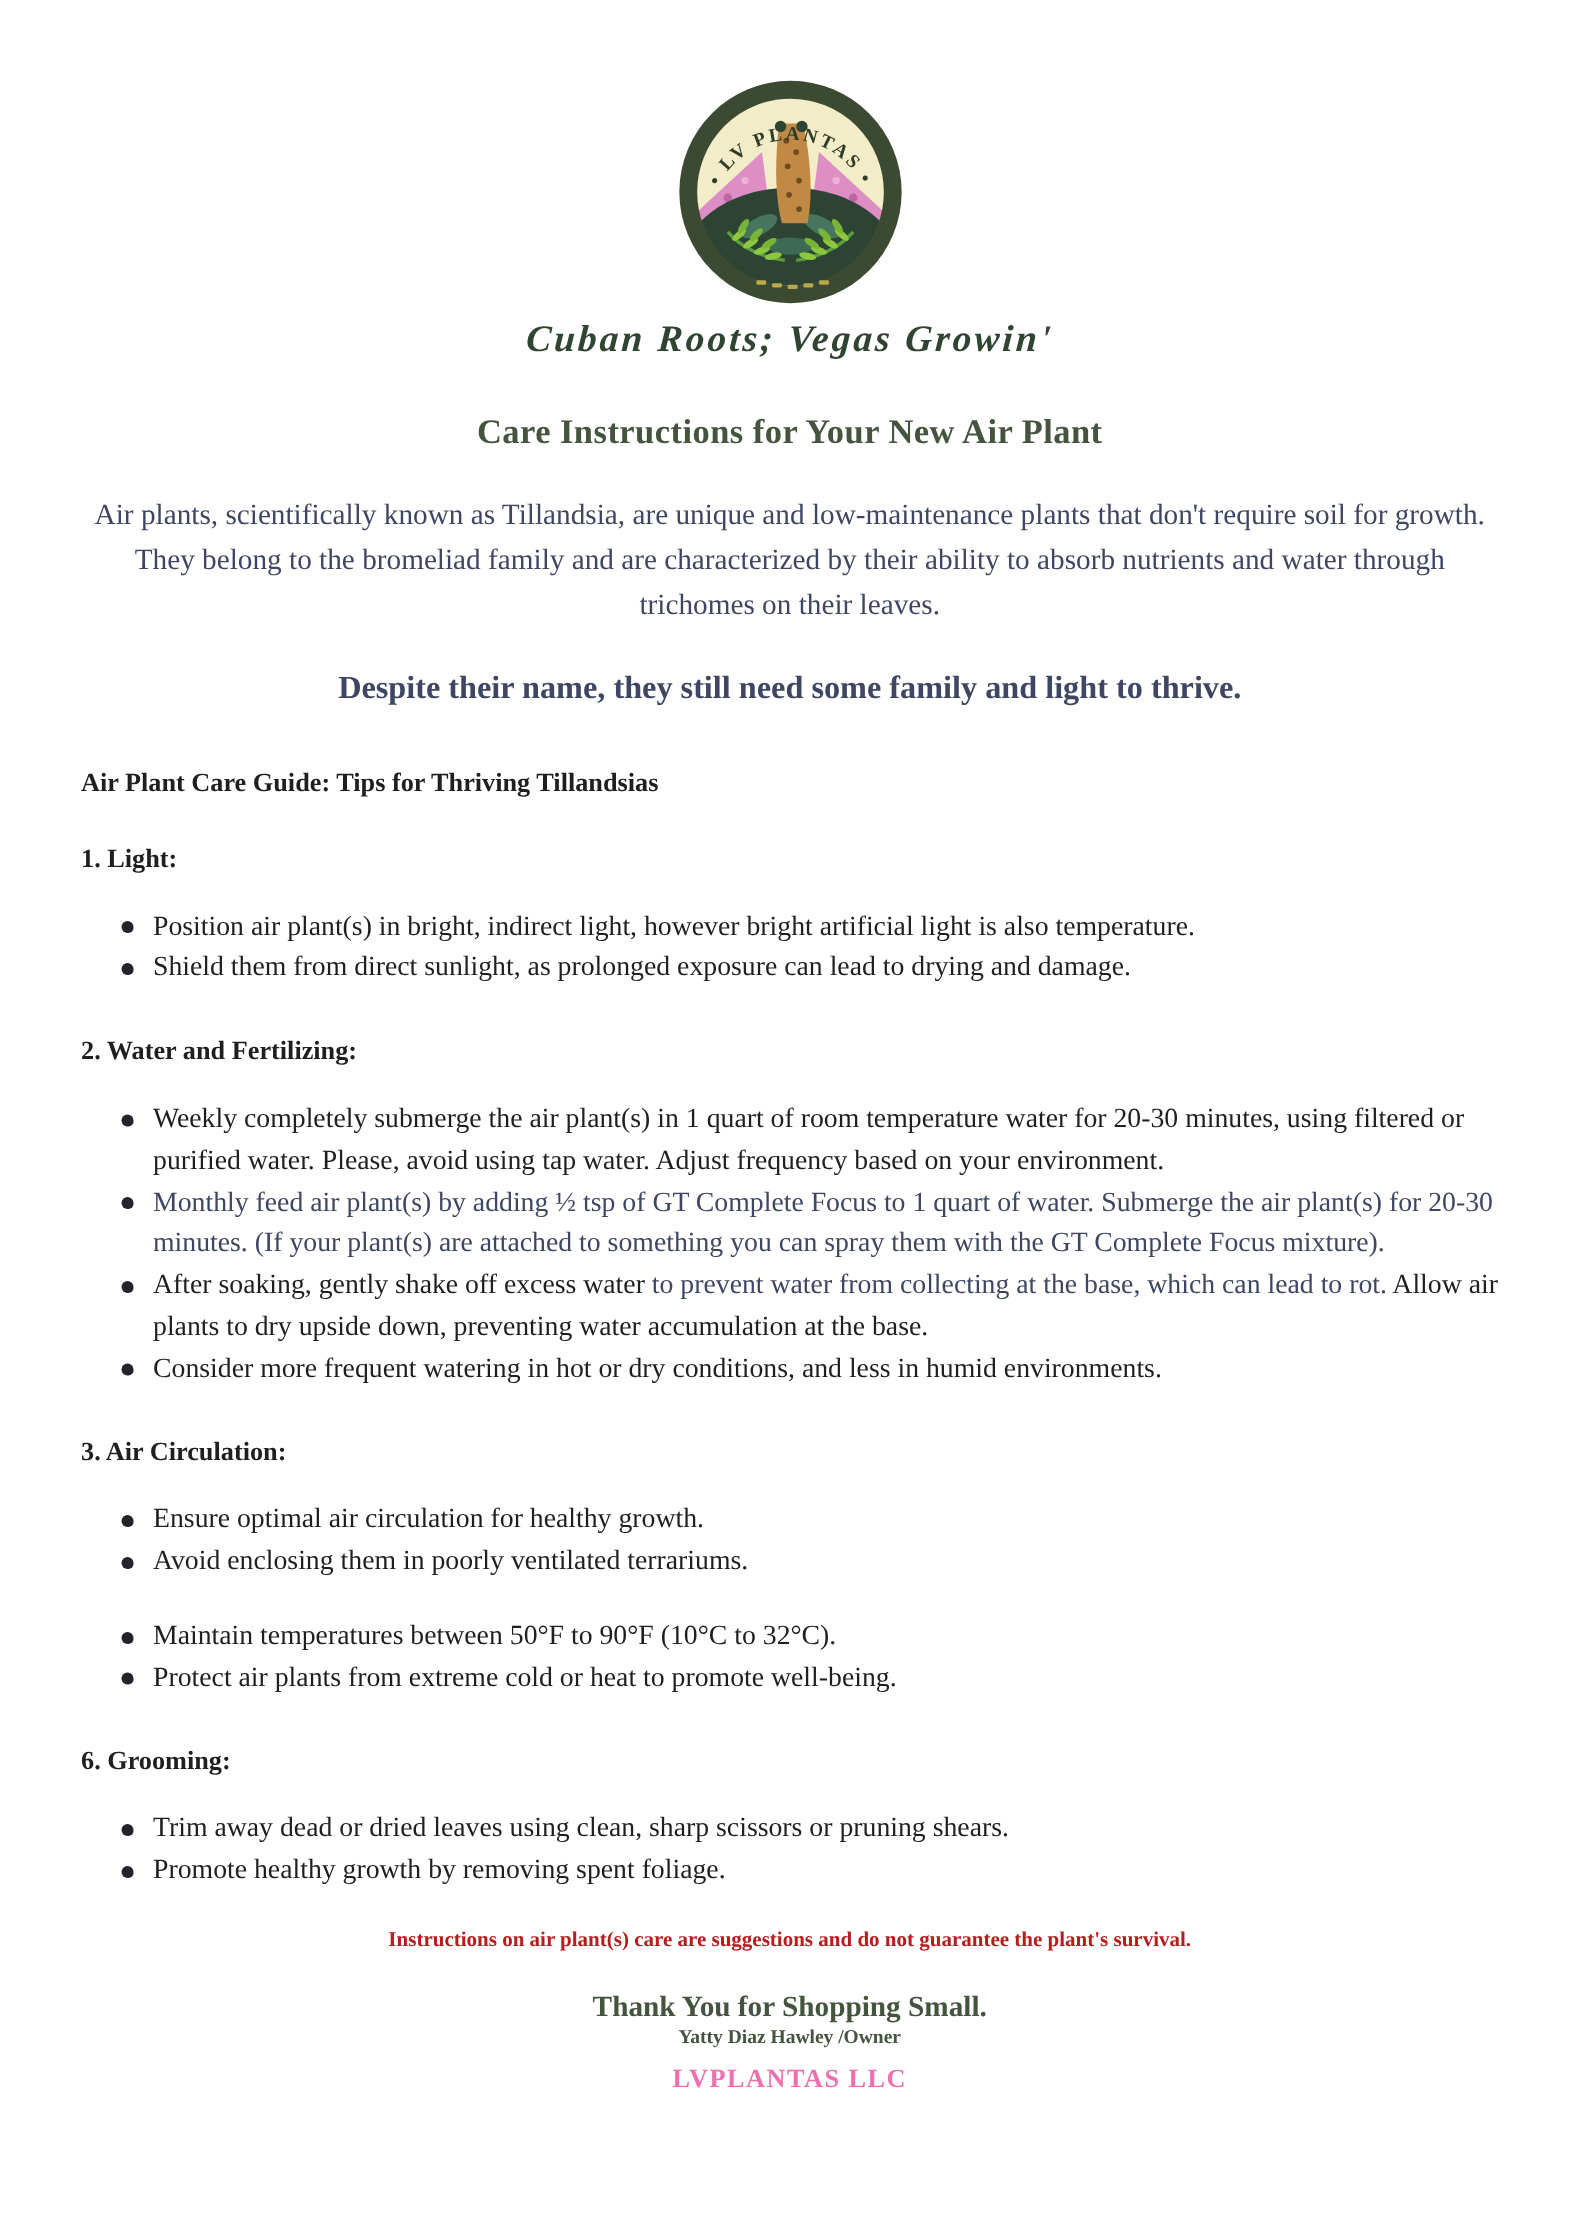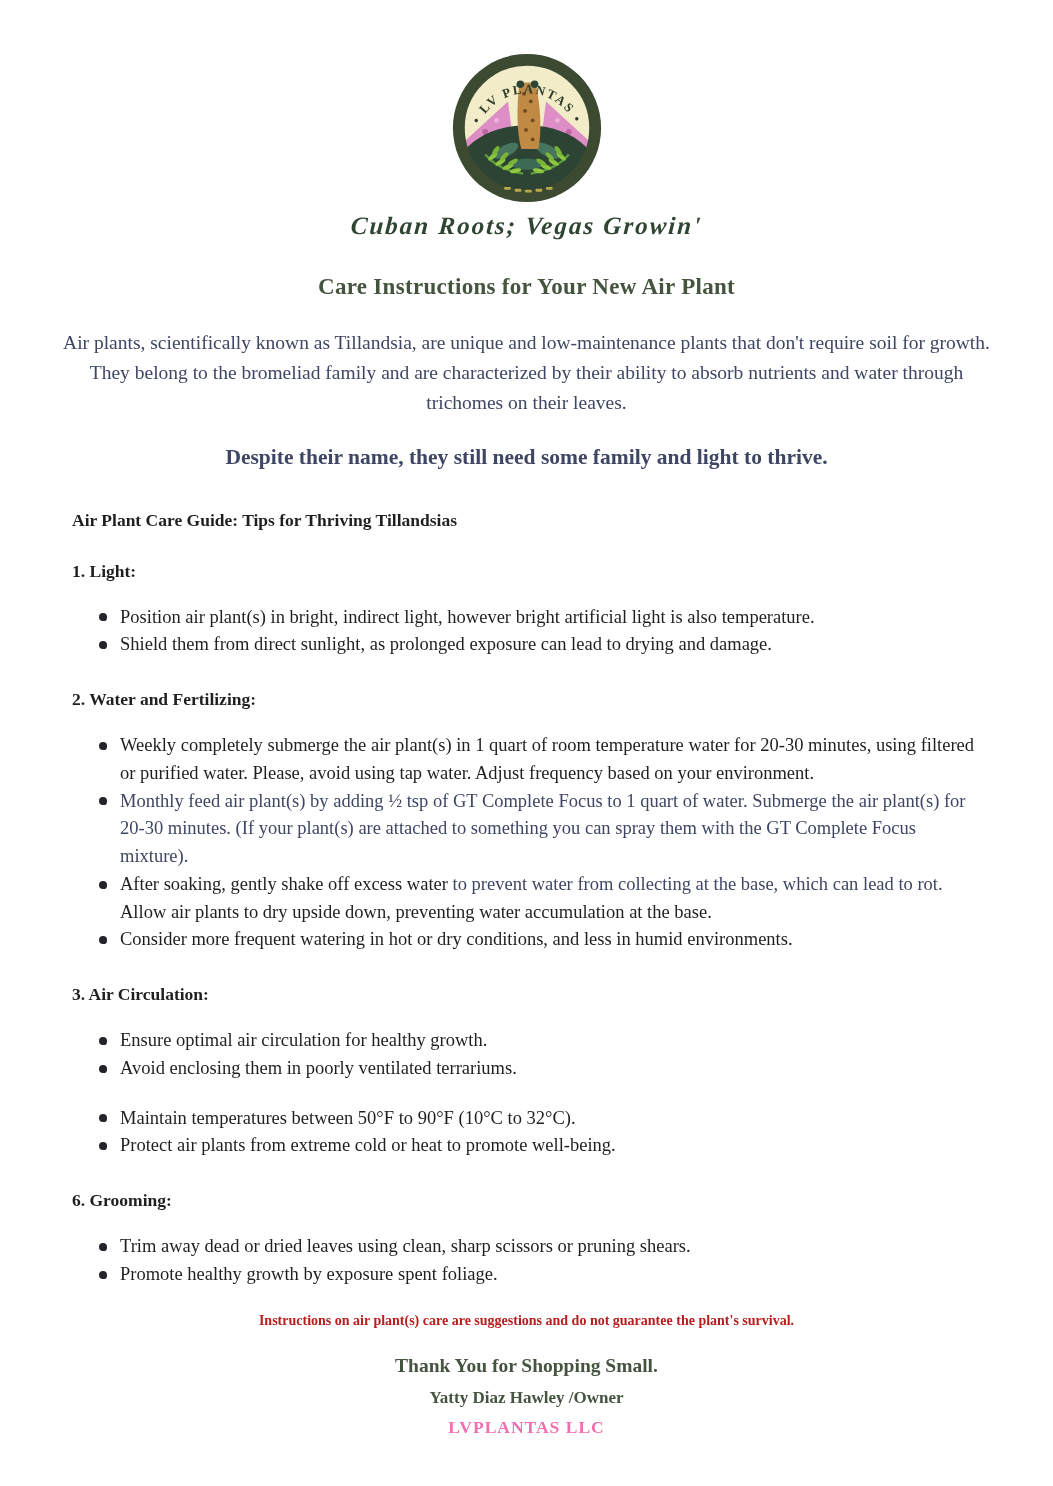--- a/index.html
+++ b/index.html
@@ -43,21 +43,21 @@
     line-height: 1.55;
     color: #3e4663;
   }
   .emphasis {
     text-align: center;
     margin-top: 26px;
     font-size: 21.5px;
     font-weight: bold;
     color: #3e4663;
   }
-  .content { padding: 0 72px; }
+  .content { padding: 0 54px; }
   .guide-heading {
     margin-top: 40px;
     font-size: 17.5px;
     font-weight: bold;
     color: #1f1f1f;
   }
   .section-heading {
     margin-top: 30px;
     font-size: 17.5px;
     font-weight: bold;
@@ -96,22 +96,21 @@
   }
   .thanks {
     text-align: center;
     margin-top: 26px;
     font-size: 19.5px;
     font-weight: bold;
     color: #44543f;
   }
   .owner {
     text-align: center;
-    margin-top: 11px;
-    font-size: 17px;
+    font-size: 13px;
     font-weight: bold;
     color: #44543f;
   }
   .company {
     text-align: center;
     margin-top: 9px;
     font-size: 17.5px;
     font-weight: bold;
     letter-spacing: 1px;
     color: #f06fae;
@@ -217,21 +216,21 @@
           <li><span class="c-black">Ensure optimal air circulation for healthy growth.</span></li>
           <li><span class="c-black">Avoid enclosing them in poorly ventilated terrariums.</span></li>
         </ul>
         <ul class="bullets">
           <li><span class="c-black">Maintain temperatures between 50°F to 90°F (10°C to 32°C).</span></li>
           <li><span class="c-black">Protect air plants from extreme cold or heat to promote well-being.</span></li>
         </ul>
         <div class="section-heading">6. Grooming:</div>
         <ul class="bullets">
           <li><span class="c-black">Trim away dead or dried leaves using clean, sharp scissors or pruning shears.</span></li>
-          <li><span class="c-black">Promote healthy growth by exposure spent foliage.</span></li>
+          <li><span class="c-black">Promote healthy growth by removing spent foliage.</span></li>
         </ul>
       </div>
   </div>
 
   <div class="disclaimer">Instructions on air plant(s) care are suggestions and do not guarantee the plant's survival.</div>
   <div class="thanks">Thank You for Shopping Small.</div>
   <div class="owner">Yatty Diaz Hawley /Owner</div>
   <div class="company">LVPLANTAS LLC</div>
 
 </div>

